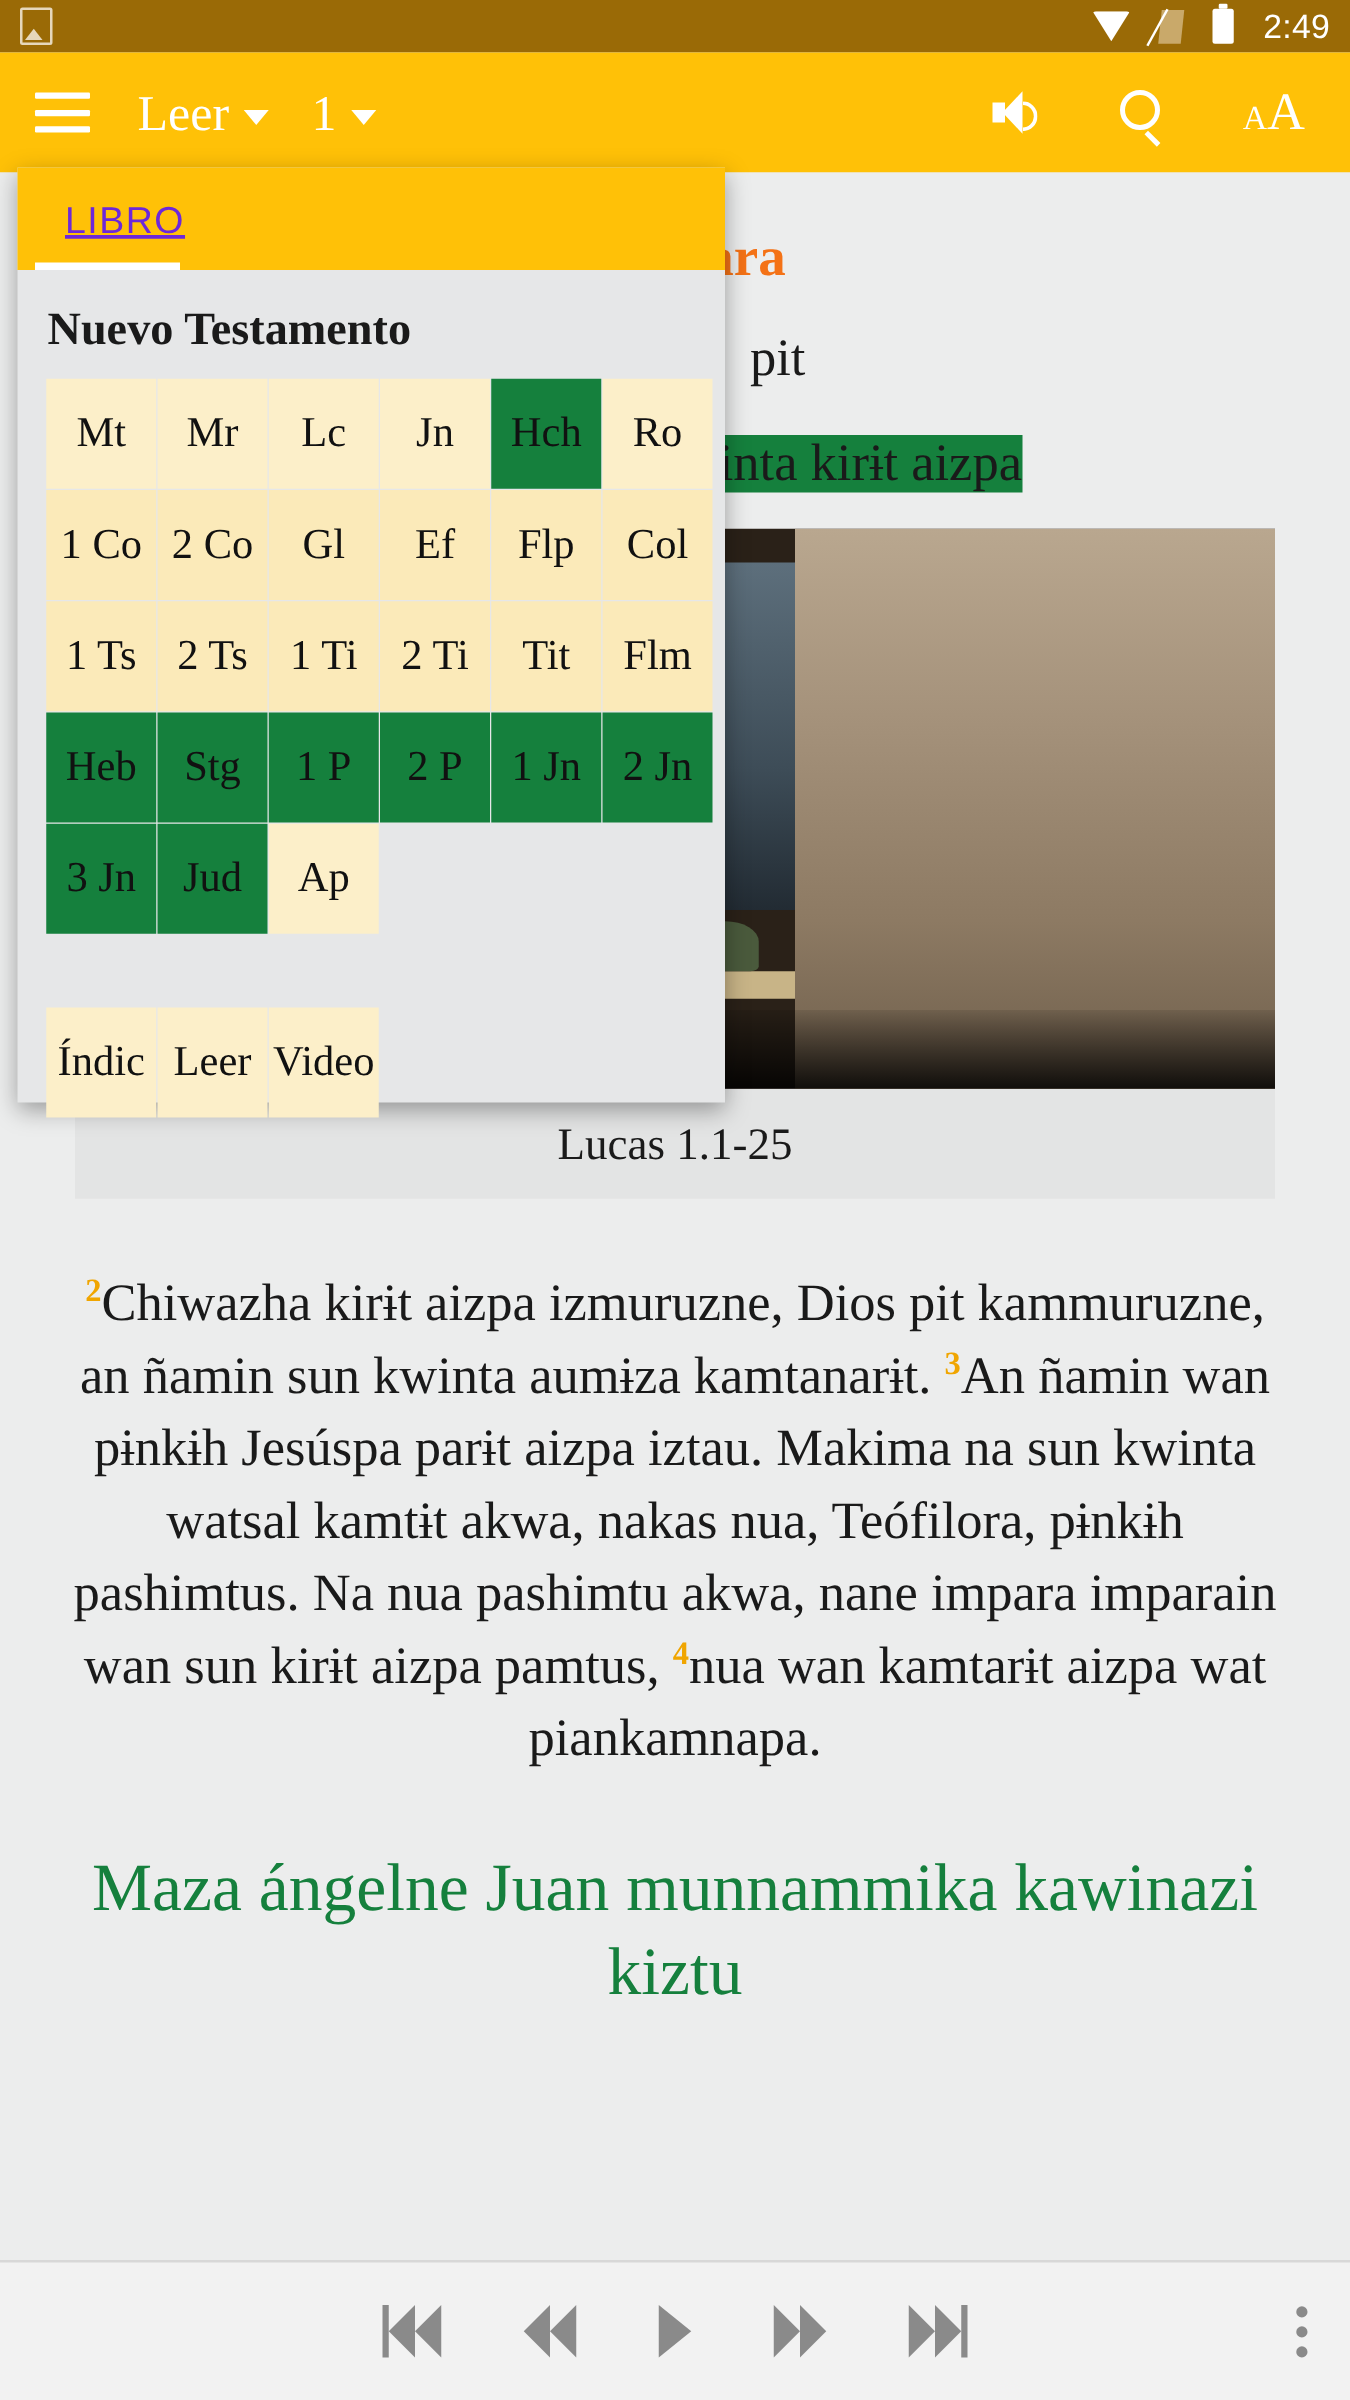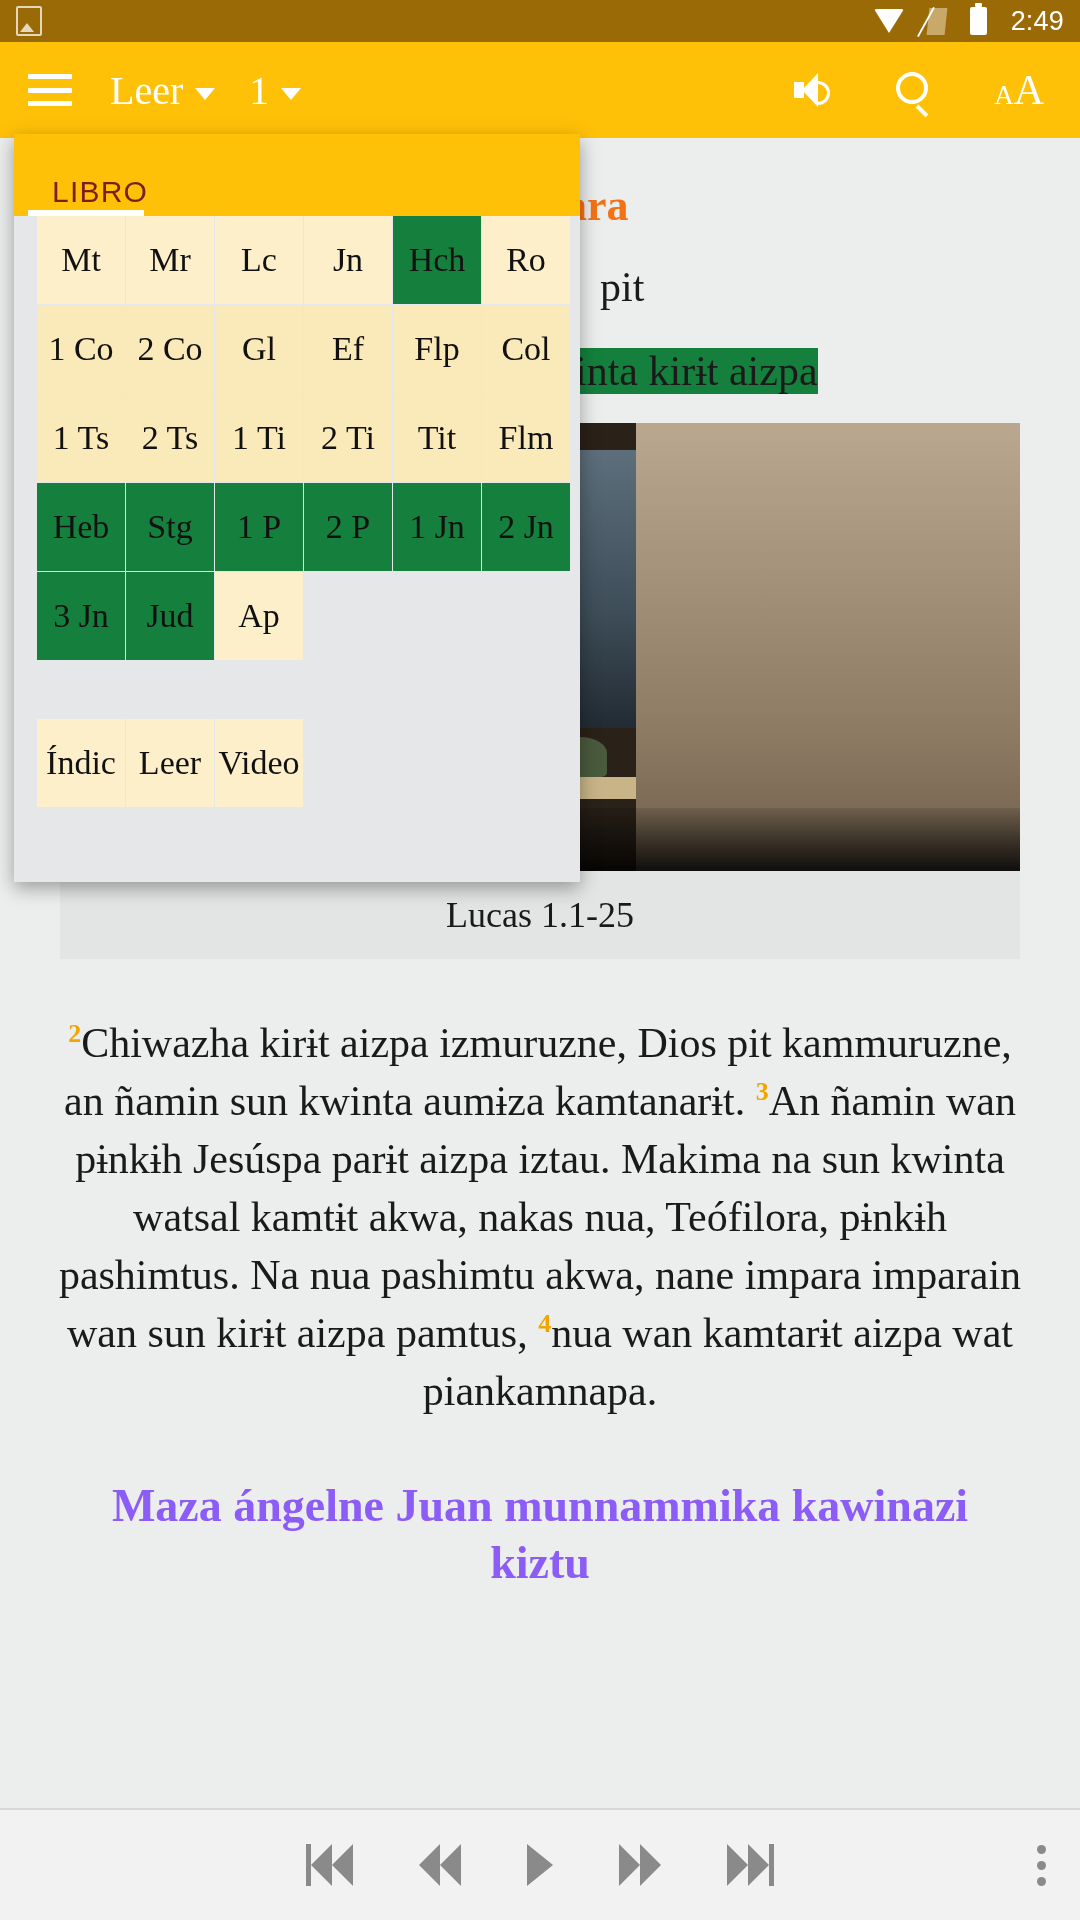--- a/index.html
+++ b/index.html
@@ -69,29 +69,29 @@
   .fig-img .sill{position:absolute;left:44%;bottom:16%;width:26%;height:5%;background:#c8b487;}
   .fig-img .plant{position:absolute;left:50%;bottom:21%;width:7%;height:9%;background:#4a5a3c;border-radius:40% 40% 10% 10%;}
   .fig-img .lamp{position:absolute;left:11%;top:4%;width:9%;height:14%;
     background:radial-gradient(circle at 50% 40%,#e2b457 0%,#8c6a2c 55%,#2a2118 100%);border-radius:4px;}
   .fig-img .darkbottom{position:absolute;left:0;bottom:0;width:100%;height:14%;
     background:linear-gradient(180deg,rgba(0,0,0,.1),rgba(0,0,0,.85));}
   .fig-cap{width:960px;height:88px;background:#e3e4e4;display:flex;align-items:center;justify-content:center;
     font-family:"Liberation Serif",serif;font-size:36px;color:#1a1a1a;}
   .body-par{font-size:42px;color:#1a1a1a;margin:56px 50px 0 50px;line-height:1.38;text-align:center;}
   .body-par .vn{color:#f0a500;font-size:26px;vertical-align:super;font-weight:bold;}
-  .heading2{color:#8b5cf6;font-family:"Liberation Serif",serif;font-weight:bold;font-size:46px;text-align:center;margin:56px 70px 0 70px;line-height:1.25;}
+  .heading2{color:#15803d;font-family:"Liberation Serif",serif;font-weight:normal;font-size:54px;text-align:center;margin:56px 70px 0 70px;line-height:1.25;}
 
   
   .panel{
     position:absolute;left:14px;top:134px;width:566px;height:748px;
     background:#e6e7e8;box-shadow:0 6px 18px rgba(0,0,0,.35);
   }
   .panel-tabs{height:82px;background:#ffc107;display:flex;align-items:flex-end;position:relative;}
-  .ptab{color:#7f1d1d;font-family:"Liberation Sans",sans-serif;font-size:30px;letter-spacing:1.2px;padding:0 0 7px 0;cursor:pointer;}
+  .ptab{color:#6d28d9;font-family:"Liberation Sans",sans-serif;font-size:30px;letter-spacing:1.2px;padding:0 0 22px 0;cursor:pointer;text-decoration:underline;}
   .ptab.t1{margin-left:38px;}
   .ptab.t2{margin-left:62px;}
   .tab-underline{position:absolute;left:14px;bottom:0;width:116px;height:6px;background:#ffffff;}
   .panel-body{padding:0 0 0 0;}
   .section-title{font-family:"Liberation Serif",serif;font-weight:bold;font-size:37px;color:#1a1a1a;margin:26px 0 18px 24px;}
   .grid{display:grid;grid-template-columns:repeat(6,88px);gap:0 1px;margin-left:23px;}
   .tile{
     height:88px;display:flex;align-items:center;justify-content:center;
     font-family:"Liberation Serif",serif;font-size:34px;color:#111111;cursor:pointer;
     margin-bottom:1px;
@@ -188,20 +188,21 @@
 
   <div class="heading2">Maza ángelne Juan munnammika kawinazi kiztu</div>
 </div>
 
 <div class="panel">
   <div class="panel-tabs">
     <div class="ptab t1">LIBRO</div>
     <div class="tab-underline"></div>
   </div>
   <div class="panel-body">
+    <div class="section-title">Nuevo Testamento</div>
     <div class="grid">
       <div class="tile shade0">Mt</div>
       <div class="tile shade0">Mr</div>
       <div class="tile shade0">Lc</div>
       <div class="tile shade0">Jn</div>
       <div class="tile shade2">Hch</div>
       <div class="tile shade0">Ro</div>
 
       <div class="tile shade1">1 Co</div>
       <div class="tile shade1">2 Co</div>

